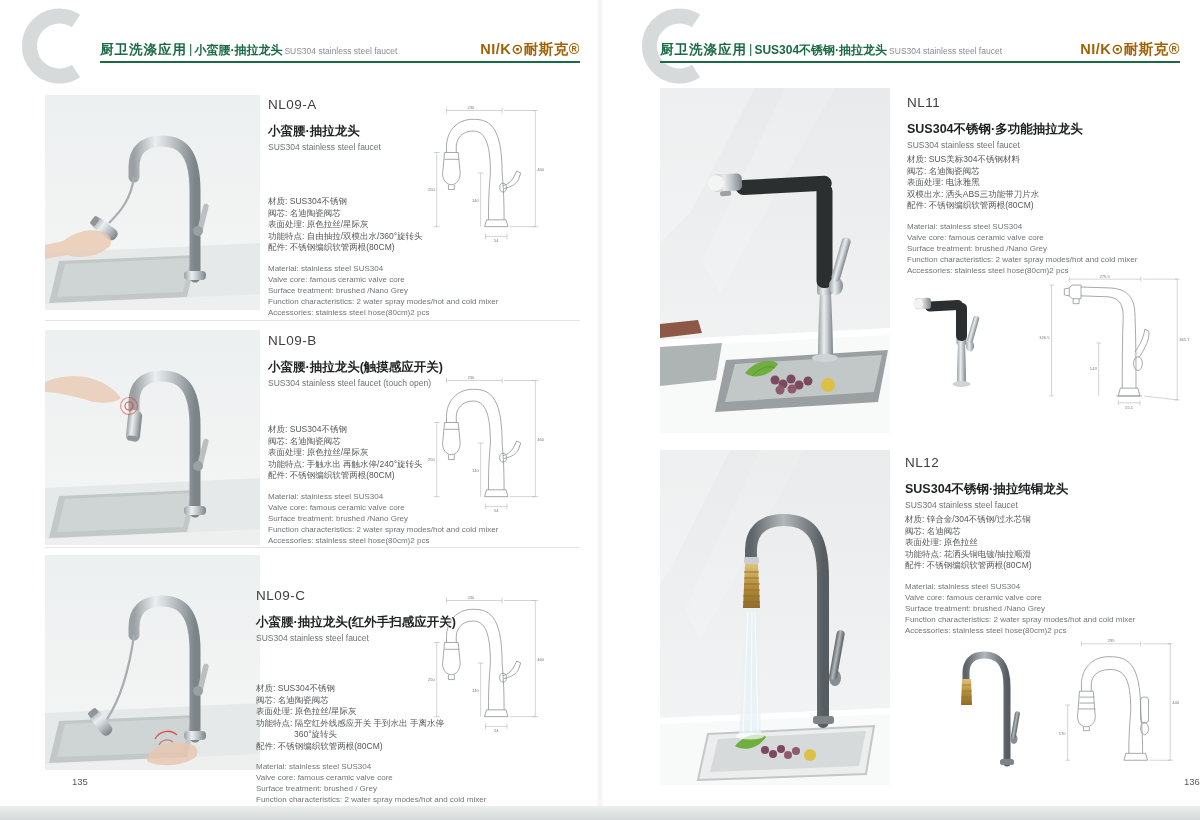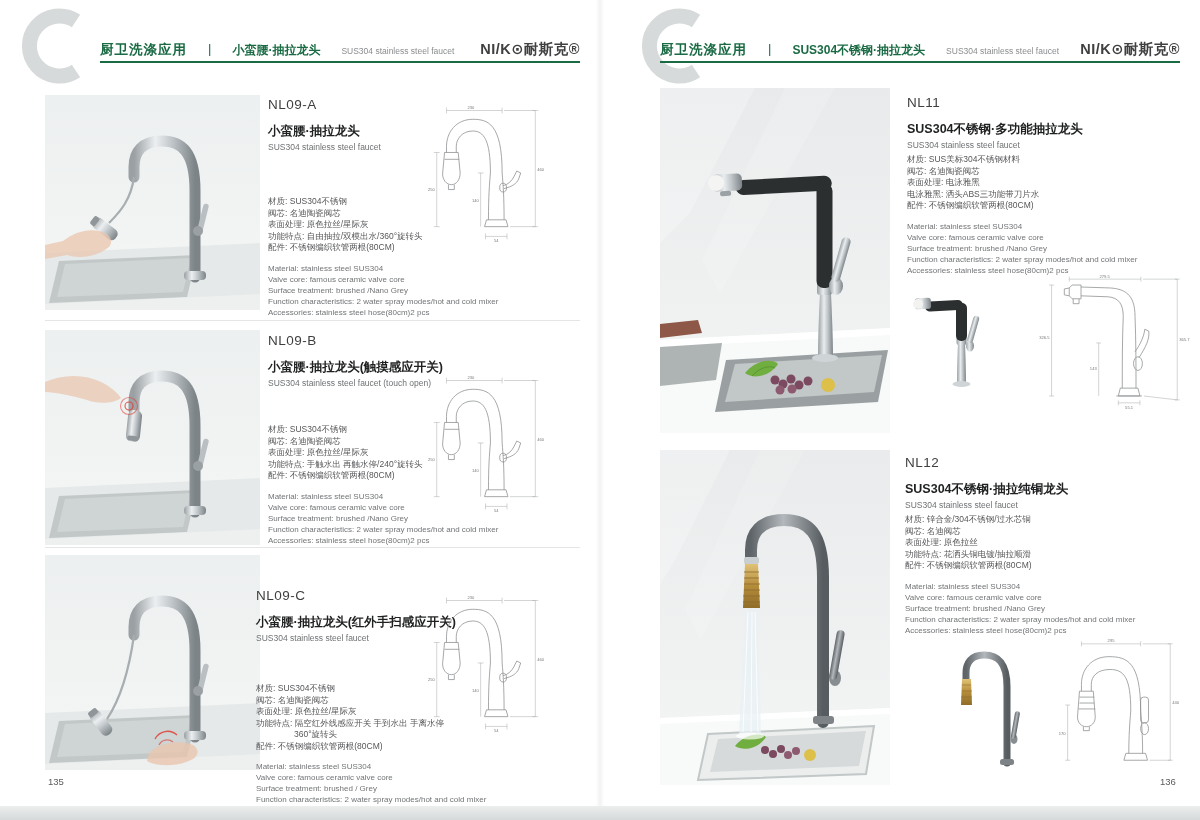--- a/index.html
+++ b/index.html
@@ -3,44 +3,44 @@
 <meta charset="utf-8">
 <style>
   html,body{margin:0;padding:0;}
   body{
     width:1200px;height:820px;position:relative;background:#ffffff;
     font-family:"Liberation Sans","DejaVu Sans",sans-serif;
     -webkit-font-smoothing:antialiased;overflow:hidden;color:#565759;
   }
   
   .c-logo{position:absolute;top:6px;}
-  .hdr{position:absolute;top:41px;display:flex;align-items:baseline;gap:21px;white-space:nowrap;}
+  .hdr{position:absolute;top:41px;display:flex;align-items:baseline;gap:2px;white-space:nowrap;}
   .hdr-cat{font-size:13.5px;font-weight:700;color:#1a6b44;letter-spacing:1px;}
   .hdr-sep{font-size:13px;color:#1a6b44;font-weight:300;transform:translateY(-1px);}
   .hdr-series{font-size:12px;font-weight:700;color:#1a6b44;}
   .hdr-series-en{font-size:8.5px;color:#8a8c8e;}
   .hdr-rule{position:absolute;top:61px;height:2px;background:#1a6b44;}
   .brand-logo{position:absolute;top:40px;width:122px;text-align:right;
-    font-size:14.5px;font-weight:800;color:#404040;letter-spacing:0.5px;white-space:nowrap;}
+    font-size:14.5px;font-weight:800;color:#a16207;letter-spacing:0.5px;white-space:nowrap;}
   
   .tblock{position:absolute;width:235px;}
   .model{font-size:13.5px;color:#3e3f40;letter-spacing:0.5px;}
   .name-cn{margin-top:11px;font-size:12.5px;font-weight:700;color:#1f2021;}
   .name-en{margin-top:2px;font-size:8.5px;color:#6f7173;}
   .specs-cn{margin-top:44px;}
   .gap-a{margin-top:44px;} .gap-b{margin-top:36px;} .gap-c{margin-top:40px;} .gap-r{margin-top:4px;}
   .spec-cn{font-size:8.5px;line-height:11.5px;color:#565759;}
   .spec-cn.indent{padding-left:38px;}
   .specs-en{margin-top:9px;}
   .spec-en{font-size:8px;line-height:11px;color:#727476;}
   
   .photo{position:absolute;overflow:hidden;}
   .photo svg{display:block;}
   .divider{position:absolute;height:1px;background:#e4e6e6;}
-  .page-num{position:absolute;top:776px;font-size:9.5px;color:#5a5b5d;}
+  .page-num{position:absolute;top:776px;font-size:9.5px;color:#5a5b5d;margin-left:24px;}
   .gutter{position:absolute;left:596px;top:0;width:8px;height:806px;
     background:linear-gradient(90deg,rgba(0,0,0,0) 0%,rgba(0,0,0,0.05) 50%,rgba(0,0,0,0) 100%);}
   .bottom-strip{position:absolute;left:0;top:806px;width:1200px;height:14px;
     background:linear-gradient(180deg,#eceeee 0%,#d6d9d9 100%);}
   .dim-t{font-size:4.2px;fill:#77797a;stroke:none;}
   .draw line,.draw path,.draw ellipse,.draw rect{vector-effect:non-scaling-stroke;}
 </style>
 </head>
 <body>
 
@@ -423,21 +423,21 @@
   </div>
 
   <div class="tblock" style="left:907px;top:95px;">
     <div class="model">NL11</div>
     <div class="name-cn">SUS304不锈钢·多功能抽拉龙头</div>
     <div class="name-en">SUS304 stainless steel faucet</div>
     <div class="specs-cn gap-r">
       <div class="spec-cn">材质: SUS美标304不锈钢材料</div>
       <div class="spec-cn">阀芯: 名迪陶瓷阀芯</div>
       <div class="spec-cn">表面处理: 电泳雅黑</div>
-      <div class="spec-cn">电泳雅黑: 洒头ABS三功能带刀片水</div>
+      <div class="spec-cn">双模出水: 洒头ABS三功能带刀片水</div>
       <div class="spec-cn">配件: 不锈钢编织软管两根(80CM)</div>
     </div>
     <div class="specs-en">
       <div class="spec-en">Material: stainless steel SUS304</div>
       <div class="spec-en">Valve core: famous ceramic valve core</div>
       <div class="spec-en">Surface treatment: brushed /Nano Grey</div>
       <div class="spec-en">Function characteristics: 2 water spray modes/hot and cold mixer</div>
       <div class="spec-en">Accessories: stainless steel hose(80cm)2 pcs</div>
     </div>
   </div>

